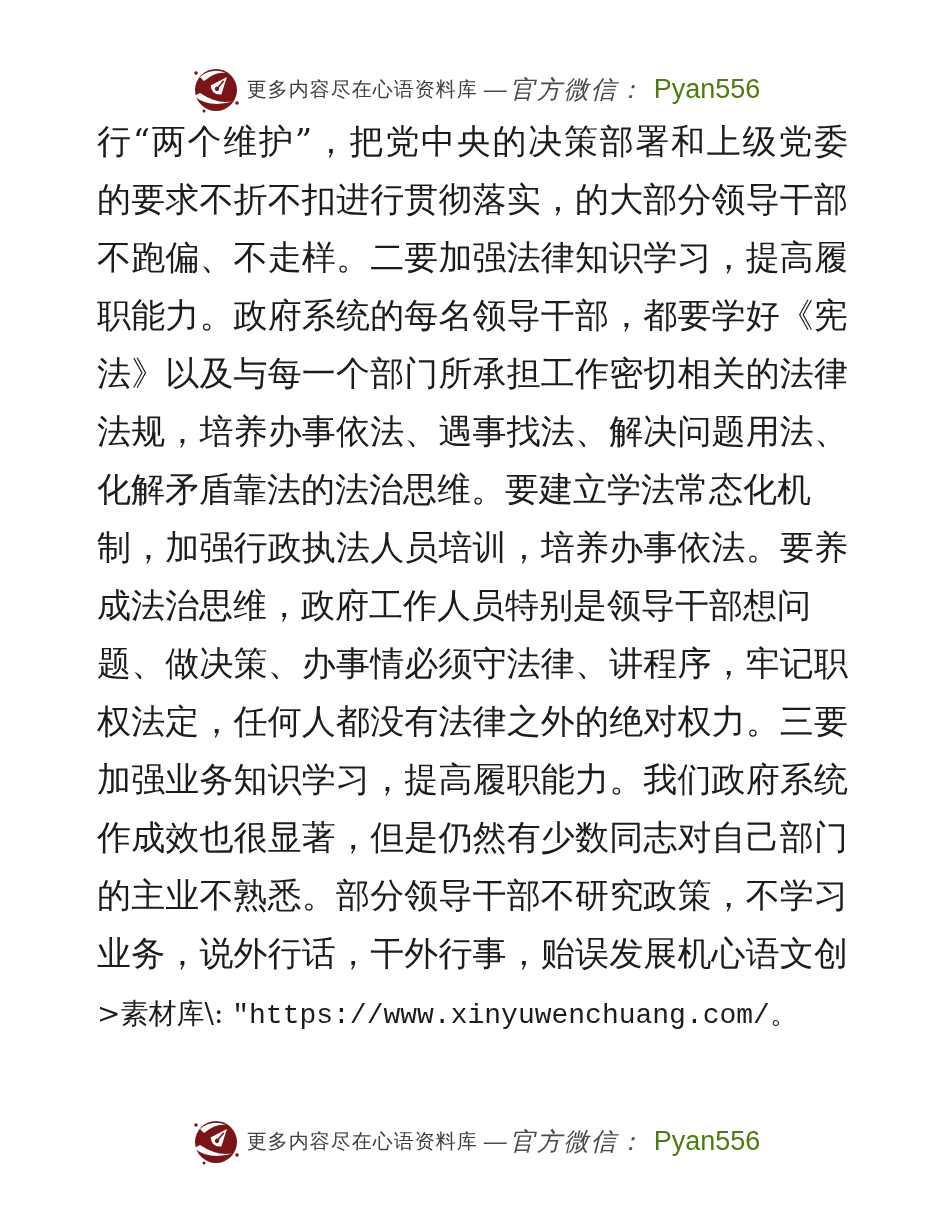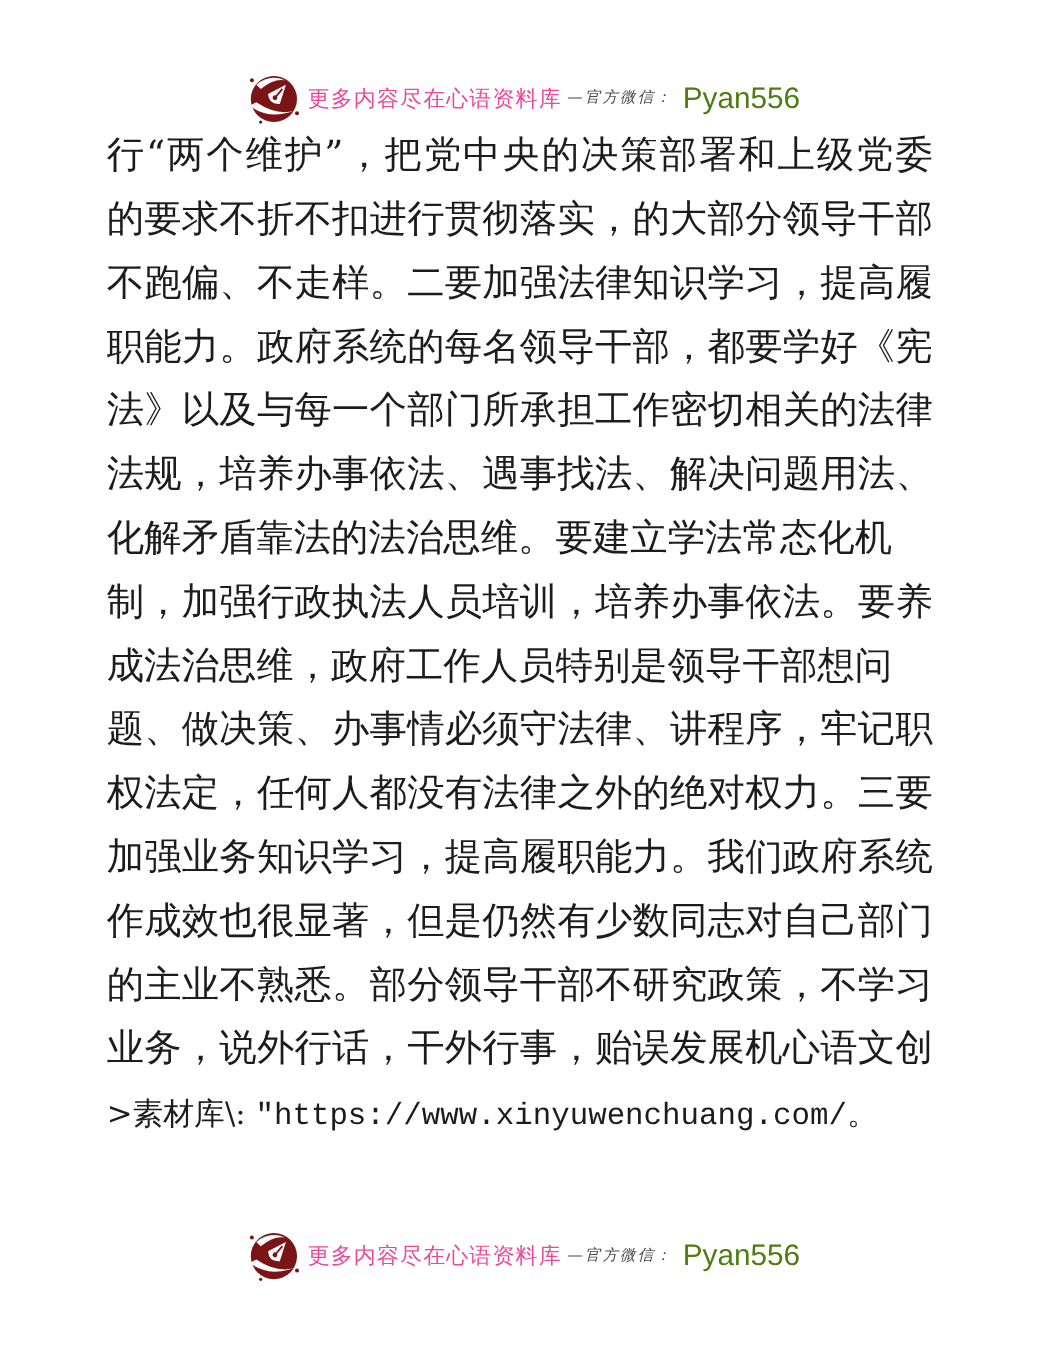--- a/index.html
+++ b/index.html
@@ -23,25 +23,25 @@
     justify-content: center;
     gap: 5px;
     white-space: nowrap;
   }
   .watermark.header { top: 60px; }
   .watermark.footer { top: 1112px; }
   .wm-logo { width: 52px; height: 56px; flex: 0 0 auto; }
   .wm-brand {
     font-size: 20px;
     letter-spacing: 1px;
-    color: #ec4899;
+    color: #404040;
     font-family: "DejaVu Serif", serif;
   }
   .wm-label {
-    font-size: 14px;
+    font-size: 25px;
     color: #4a4a4a;
     font-style: italic;
     letter-spacing: 2px;
     font-family: "DejaVu Serif", serif;
   }
   .wm-id {
     font-size: 27px;
     color: #4d7c0f;
     font-style: normal;
     font-family: "Liberation Sans", sans-serif;

